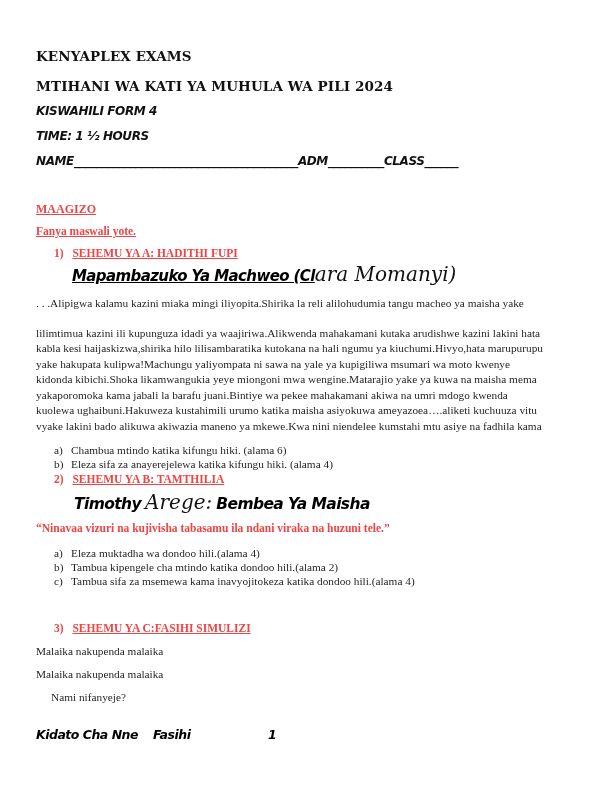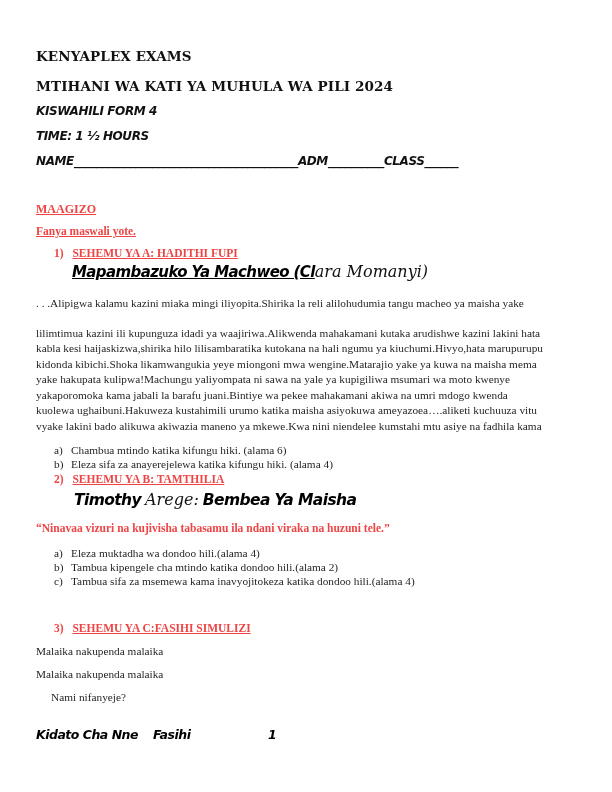--- a/index.html
+++ b/index.html
@@ -61,21 +61,21 @@
       font-weight: bold;
       font-size: 15px;
       color: #000;
       letter-spacing: -0.6px;
       text-align: right;
     }
     .title-light {
       font-family: "DejaVu Serif", serif;
       font-style: italic;
       font-weight: normal;
-      font-size: 16px;
+      font-size: 20px;
       color: #111;
     }
     .footer-script {
       font-family: "DejaVu Sans", sans-serif;
       font-style: italic;
       font-weight: bold;
       font-size: 12.5px;
       color: #000;
       letter-spacing: -0.5px;
     }
@@ -99,22 +99,22 @@
   <span class="u" style="margin-left:6px;">SEHEMU YA A: HADITHI FUPI</span>
 </div>
 <div class="abs" style="left:72px; top:262px;">
   <span class="title-script u">Mapambazuko Ya Machweo (Cl</span><span class="title-light">ara Momanyi)</span>
 </div>
 
 <div class="para body-text">
   <span class="line first">. . .Alipigwa kalamu kazini miaka mingi iliyopita.Shirika la reli alilohudumia tangu macheo ya maisha yake</span>
   <span class="line">lilimtimua kazini ili kupunguza idadi ya waajiriwa.Alikwenda mahakamani kutaka arudishwe kazini lakini hata</span>
   <span class="line">kabla kesi haijaskizwa,shirika hilo lilisambaratika kutokana na hali ngumu ya kiuchumi.Hivyo,hata marupurupu</span>
+  <span class="line">yake hakupata kulipwa!Machungu yaliyompata ni sawa na yale ya kupigiliwa msumari wa moto kwenye</span>
   <span class="line">kidonda kibichi.Shoka likamwangukia yeye miongoni mwa wengine.Matarajio yake ya kuwa na maisha mema</span>
-  <span class="line">yake hakupata kulipwa!Machungu yaliyompata ni sawa na yale ya kupigiliwa msumari wa moto kwenye</span>
   <span class="line">yakaporomoka kama jabali la barafu juani.Bintiye wa pekee mahakamani akiwa na umri mdogo kwenda</span>
   <span class="line">kuolewa ughaibuni.Hakuweza kustahimili urumo katika maisha asiyokuwa ameyazoea….aliketi kuchuuza vitu</span>
   <span class="line">vyake lakini bado alikuwa akiwazia maneno ya mkewe.Kwa nini niendelee kumstahi mtu asiye na fadhila kama</span>
 </div>
 
 <div class="abs body-text q-list" style="left:54px; top:443px; line-height:14px;">
   <span class="qi"><span class="q-letter">a)</span><span>Chambua mtindo katika kifungu hiki. (alama 6)</span></span>
   <span class="qi"><span class="q-letter">b)</span><span>Eleza sifa za anayerejelewa katika kifungu hiki. (alama 4)</span></span>
 </div>
 

